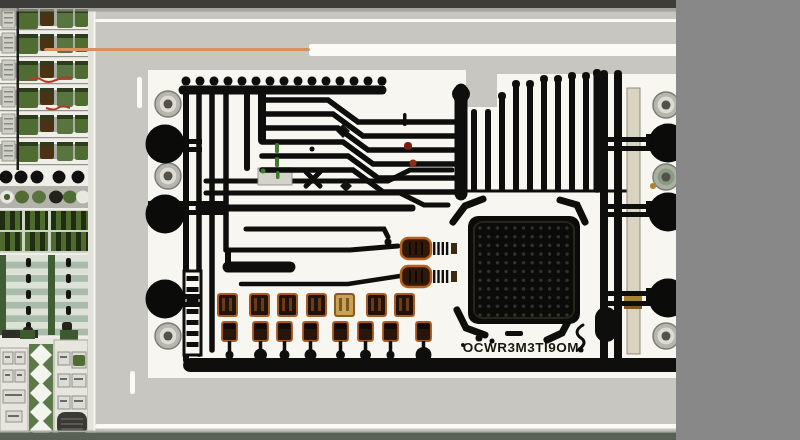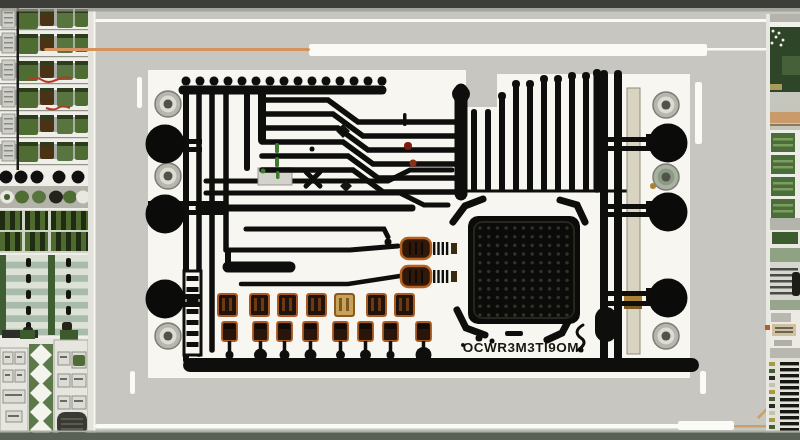--- a/index.html
+++ b/index.html
@@ -1,16 +1,16 @@
 <!DOCTYPE html>
 <html style="--bg: #c7c6c1; --top-band: #3d3d3a; --top-band-edge: #95958e; --bottom-band: #596055; --bottom-band-edge: #aab0a4; --board-white: #f7f6f1; --trace-black: #0e0e0c; --white-line: #fafaf6; --tan-line: #c9a06a; --orange-line: #d4925e; --silver-outer: #b5b6ae; --silver-mid: #dddbd2; --silver-hole: #52524c; --silver-edge: #7d7d75; --pad-black: #0b0b09; --beige-strip: #d9d4c2; --beige-edge: #938c74; --gold: #ab8132; --comp-body: #21130a; --comp-stroke: #a85a22; --comp-stripe: #6b3a17; --comp-gold: #c8a258; --barrel-body: #30180a; --barrel-stroke: #b5601f; --green-dot: #3f7a2e; --red-dot: #7c1b10; --red-dot2: #8a3015; --divider: #e3e2db; --divider-hi: #f6f6f0; --ls-bg: #efeee8; --ls-bar: #a8ada5; --ls-sep: #7a7a70; --ls-conn: #cfcfc9; --ic-green: #4f6d33; --ic-green2: #587540; --ic-dark: #4a3315; --red-squiggle: #b43a28; --ls-oval-band: #b3b3ab; --checker-bg: #ccd4c4; --checker-a: #4e6a2e; --checker-b: #1f2c12; --ribbon-a: #dde2d6; --ribbon-b: #a9bcab; --ribbon-v: #3f5e34; --dash-dark: #15150f; --panel-light: #e6e6df; --panel-stroke: #a8a8a0; --diamond-bg: #5c7a49; --diamond: #f4f4ee; --button-dark: #3a3a34; --rs-green-dark: #2f4527; --rs-green-patch: #46603a; --rs-tan-bar: #c99b6b; --rs-green-block: #4a6e38; --rs-green-line: #7d9c62; --barcode: #161612;"><head>
 <meta charset="utf-8">
 <style>
   html,body{margin:0;padding:0;background:#888;}
-  .stage{position:relative;width:800px;height:440px;overflow:hidden;background:var(--bg,#c7c6c1);text-align:center;}
+  .stage{position:relative;width:676px;height:440px;overflow:hidden;background:var(--bg,#c7c6c1);text-align:center;}
   svg{position:absolute;left:0;top:0;display:block;}
   svg text{font-family:"Liberation Sans","DejaVu Sans",sans-serif;font-weight:bold;}
   .tr{stroke:var(--trace-black,#0e0e0c);fill:none;stroke-linecap:round;}
 </style>
 </head>
 <body>
 
 <div class="stage">
 <svg id="scene" width="800" height="440" viewBox="0 0 800 440">
 

